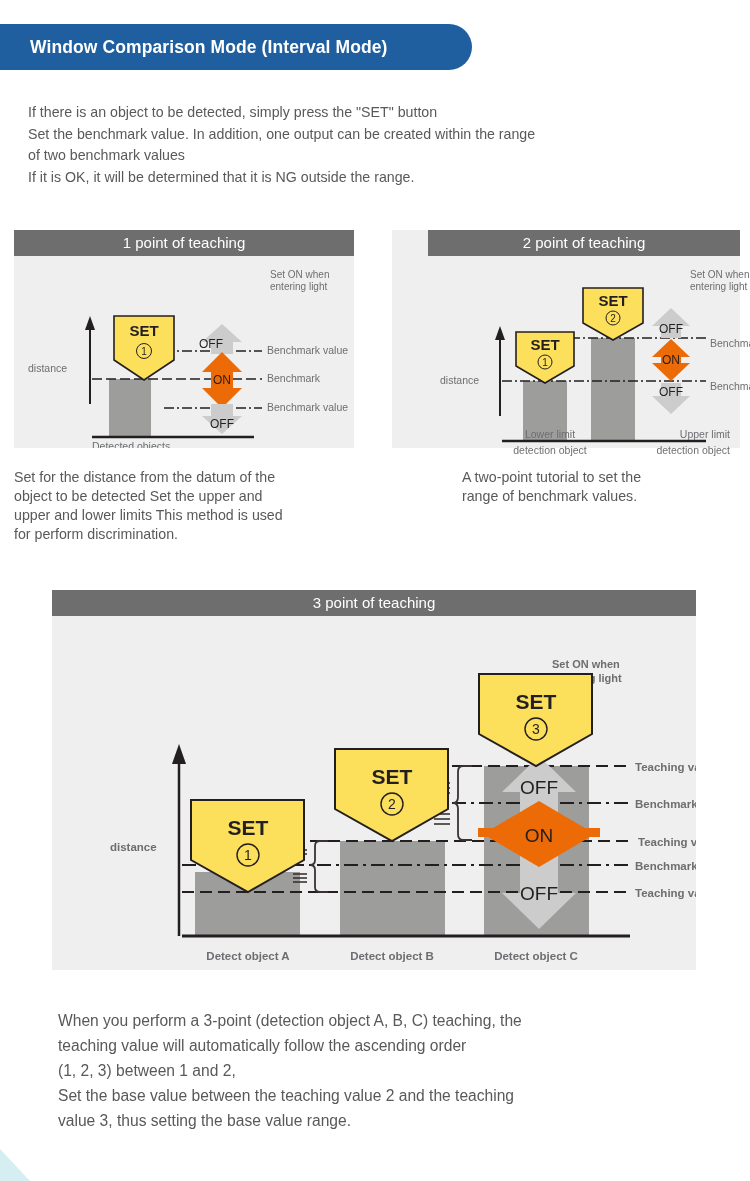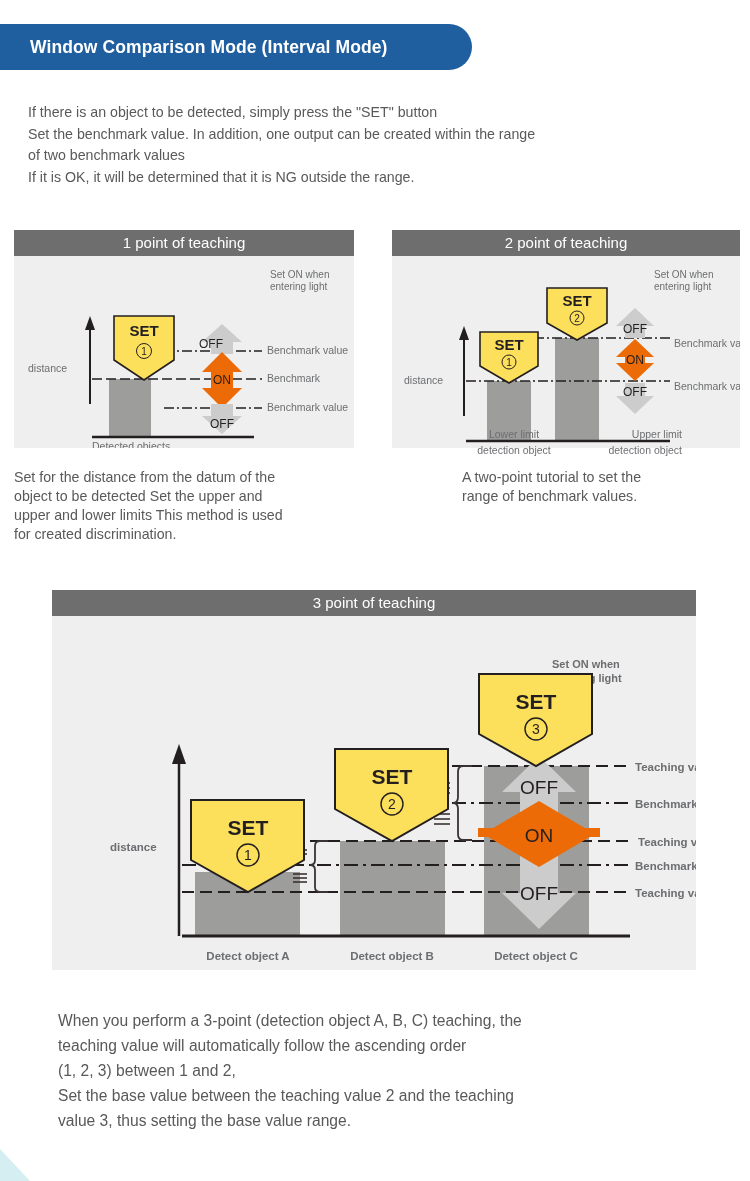--- a/index.html
+++ b/index.html
@@ -62,21 +62,21 @@
     text-align: center;
     font-size: 15px;
     font-weight: normal;
     line-height: 26px;
     height: 26px;
   }
   .panel-body { position: relative; }
   .panel-body svg { display: block; }
 
   #panel-one   { left: 14px;  top: 230px; width: 340px; height: 218px; }
-  #panel-two   { left: 392px; top: 230px; width: 348px; height: 218px; }
+  #panel-two   { left: 392px; top: 230px; width: 348px; height: 218px; padding-left: 36px; }
   #panel-three { left: 52px;  top: 590px; width: 644px; height: 380px; }
 
   
   .caption {
     position: absolute;
     color: #59595b;
     font-size: 14.2px;
     line-height: 19px;
   }
   #caption-one { left: 14px;  top: 468px; width: 330px; }
@@ -227,38 +227,38 @@
         <text class="svg-num" x="117" y="109.5" text-anchor="middle">1</text>
       </g>
 
       <text class="svg-axis" x="282" y="91">Benchmark value</text>
       <text class="svg-axis" x="282" y="134">Benchmark value</text>
 
       <text class="svg-axis" x="117" y="172" text-anchor="middle" style="display:none">Lower limit</text>
     </svg>
 
     <div style="position:absolute; left:72px; top:170px; width:230px;
-                display:flex; gap:18px; color:#6d6e71; font-size:10.5px; line-height:16px;">
+                display:flex; gap:30px; color:#6d6e71; font-size:10.5px; line-height:16px;">
       <div style="width:100px; text-align:center;">
         <div>Lower limit</div>
         <div>detection object</div>
       </div>
       <div style="width:100px; text-align:right;">
         <div>Upper limit</div>
         <div>detection object</div>
       </div>
     </div>
   </div>
 </div>
 
 <div class="caption" id="caption-one">
   <div>Set for the distance from the datum of the</div>
   <div>object to be detected  Set the upper and</div>
   <div>upper and lower limits This method is used</div>
-  <div>for created discrimination.</div>
+  <div>for perform discrimination.</div>
 </div>
 
 <div class="caption" id="caption-two">
   <div>A two-point tutorial to set the</div>
   <div>range of benchmark values.</div>
 </div>
 
 <div class="panel" id="panel-three">
   <div class="panel-head">3 point of teaching</div>
   <div class="panel-body">

